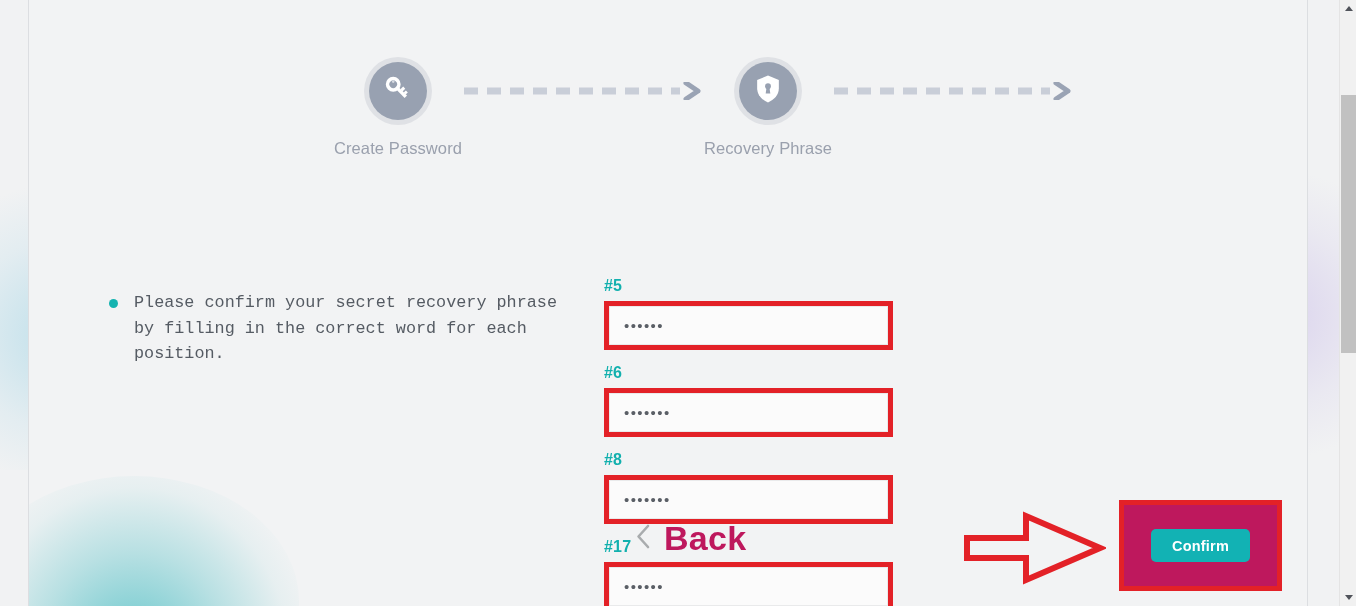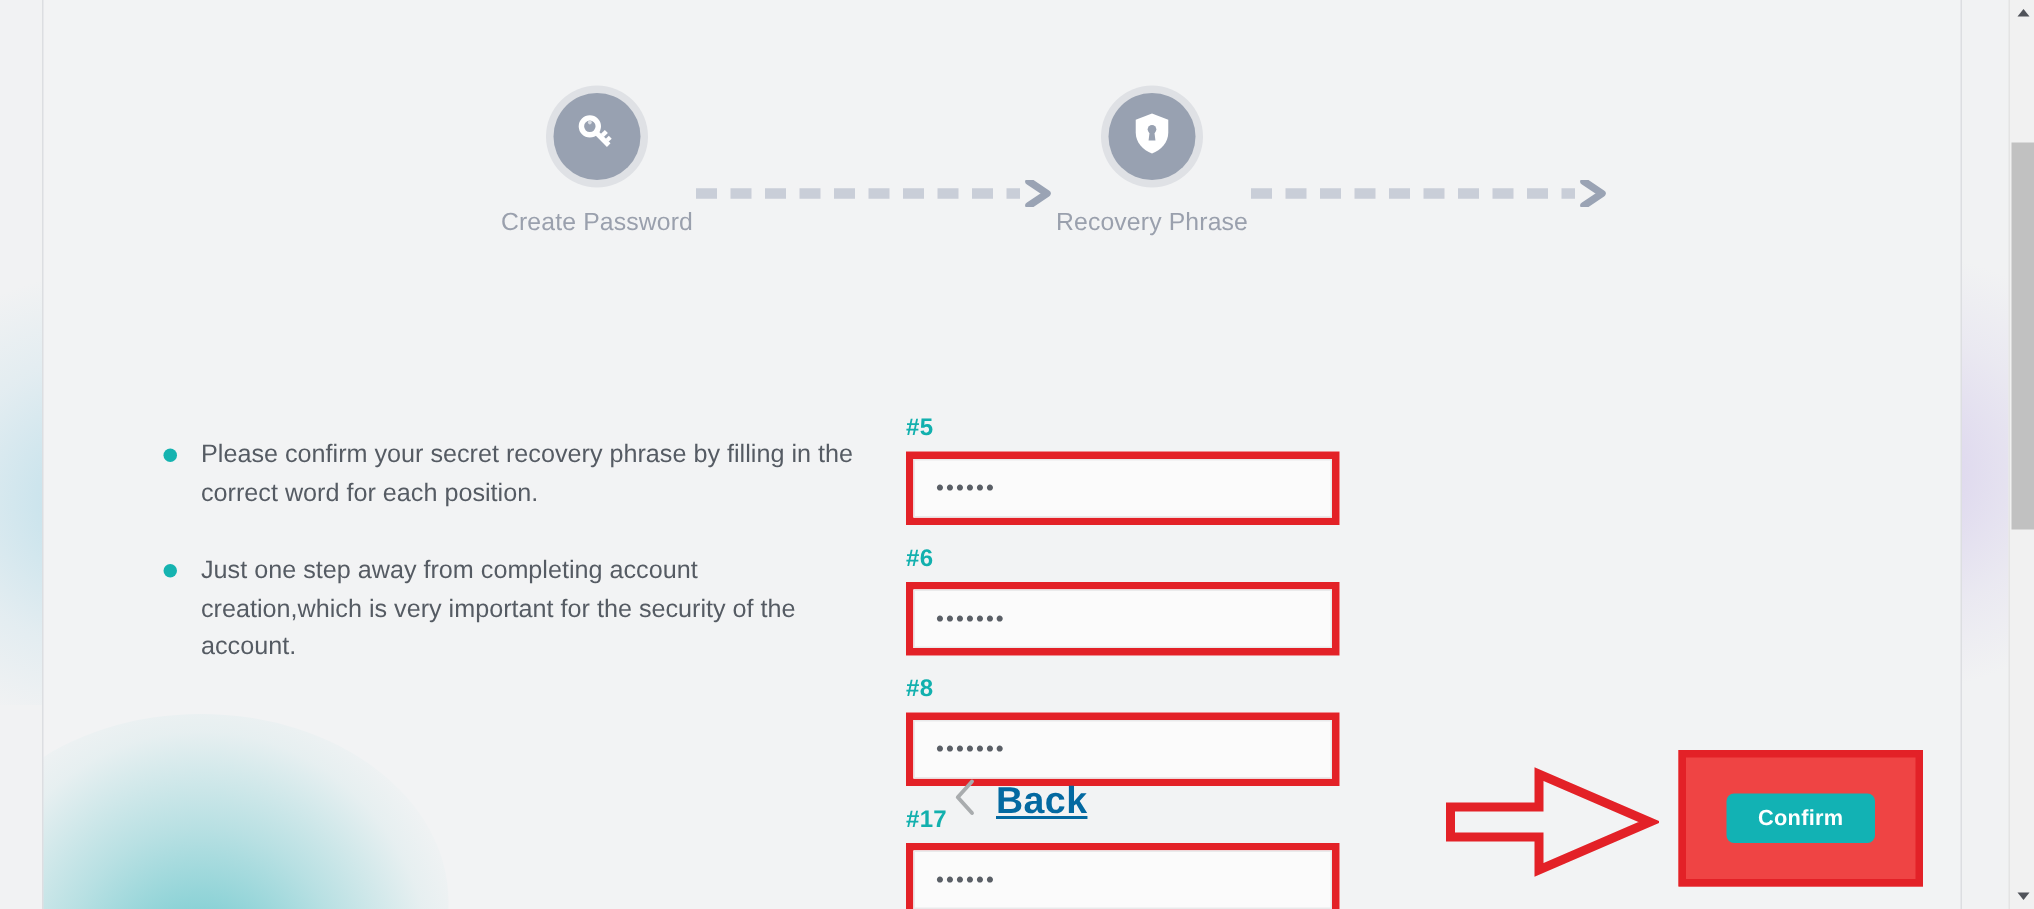--- a/index.html
+++ b/index.html
@@ -71,21 +71,21 @@
     pointer-events: none;
     z-index: 0;
   }
 
   
   #stepper {
     position: absolute;
     left: 0; right: 0;
     top: 62px;
     display: flex;
-    align-items: flex-end;
+    align-items: flex-start;
     justify-content: center;
     z-index: 2;
   }
   .step {
     width: 200px;
     display: flex;
     flex-direction: column;
     align-items: center;
   }
   .step-circle {
@@ -137,20 +137,21 @@
     top: 35px;
     width: 470px;
   }
   .bullet-item {
     position: relative;
     padding-left: 30px;
     margin-bottom: 26px;
     font-size: 16.8px;
     line-height: 25.5px;
     color: #555b63;
+    font-family: Liberation Mono, monospace;
   }
   .bullet-dot {
     position: absolute;
     left: 5px;
     top: 9px;
     width: 9px;
     height: 9px;
     border-radius: 50%;
     background: #15b3b0;
   }
@@ -212,45 +213,44 @@
     position: absolute;
     left: 32px;
     top: 24px;
     display: flex;
     align-items: center;
     gap: 13px;
     cursor: pointer;
     user-select: none;
   }
   #back-button .back-text {
-    font-size: 25px;
+    font-size: 34px;
     font-weight: bold;
-    color: #0369a1;
+    color: #be185d;
     letter-spacing: .3px;
-    text-decoration: underline;
   }
 
   
   #annotation-arrow {
     position: absolute;
     left: 360px;
     top: 16px;
     width: 142px;
     height: 74px;
   }
 
   
   #confirm-annotation {
     position: absolute;
     left: 515px;
     top: 5px;
     width: 163px;
     height: 91px;
     border: 5px solid #e32127;
-    background: #ef4444;
+    background: #be185d;
     display: flex;
     align-items: center;
     justify-content: center;
   }
   #confirm-button {
     width: 99px;
     height: 33px;
     border: none;
     border-radius: 5px;
     background: #12b2b4;
@@ -362,24 +362,20 @@
 
     </div>
 
     <div id="body-row">
 
       <div id="bullets">
         <div class="bullet-item">
           <span class="bullet-dot"></span>
           <span>Please confirm your secret recovery phrase by filling in the correct word for each position.</span>
         </div>
-        <div class="bullet-item">
-          <span class="bullet-dot"></span>
-          <span>Just one step away from completing account creation,which is very important for the security of the account.</span>
-        </div>
       </div>
 
       <div id="form-area">
         <div class="field-grid">
 
           <div class="field-cell">
             <div class="field-label">#5</div>
             <div class="field-wrap">
               <input class="field-input" type="text" spellcheck="false" value="••••••" style="">
             </div>

